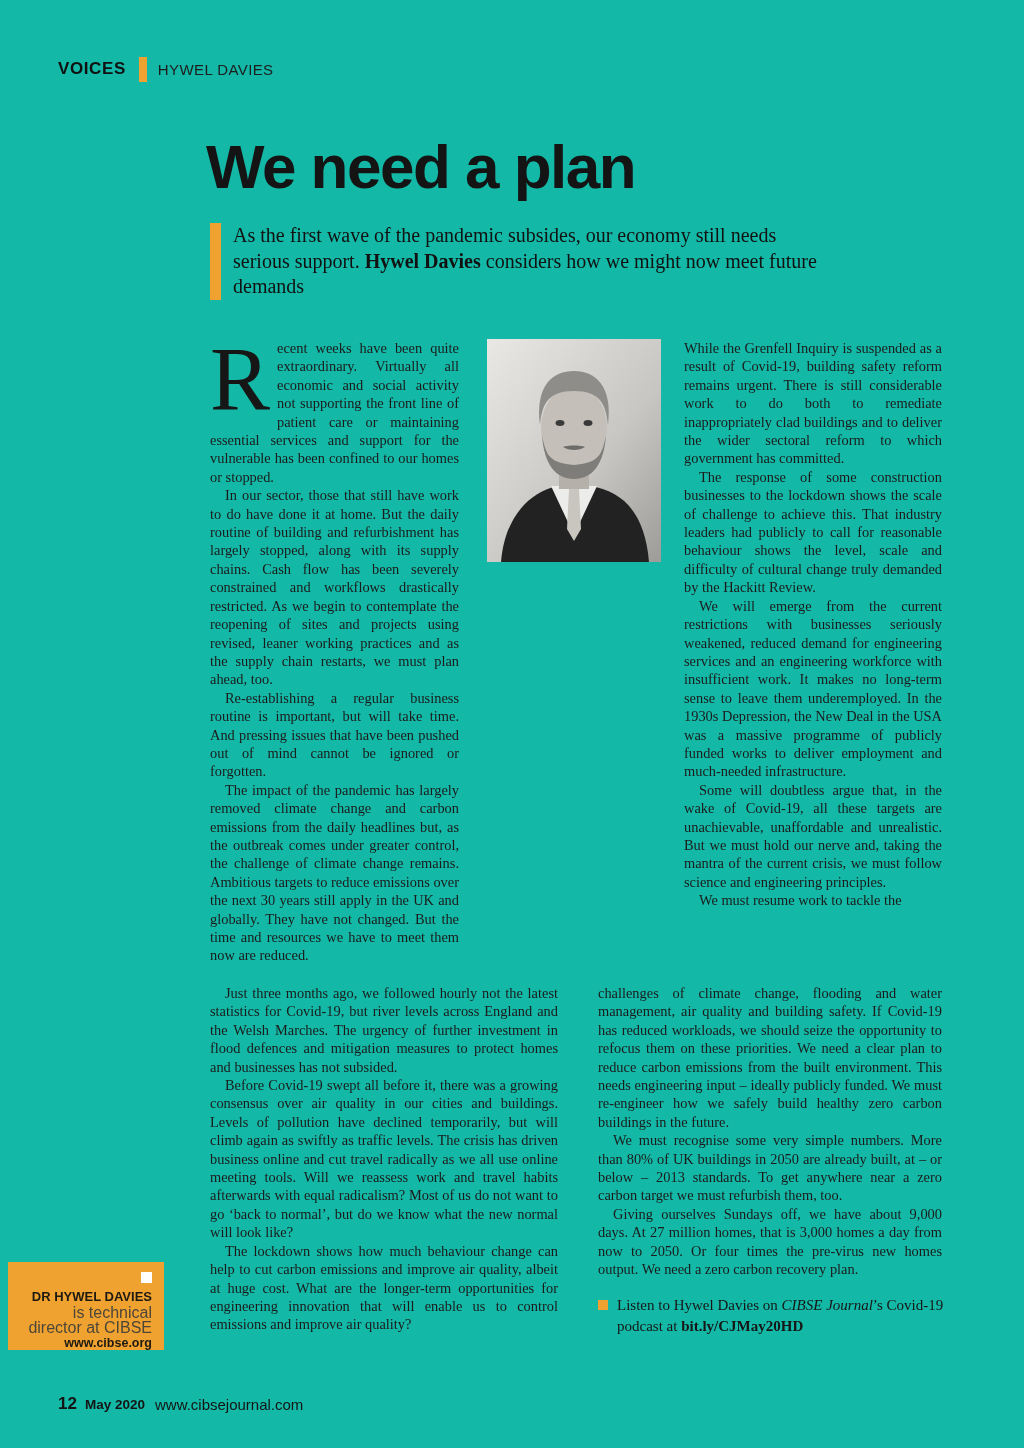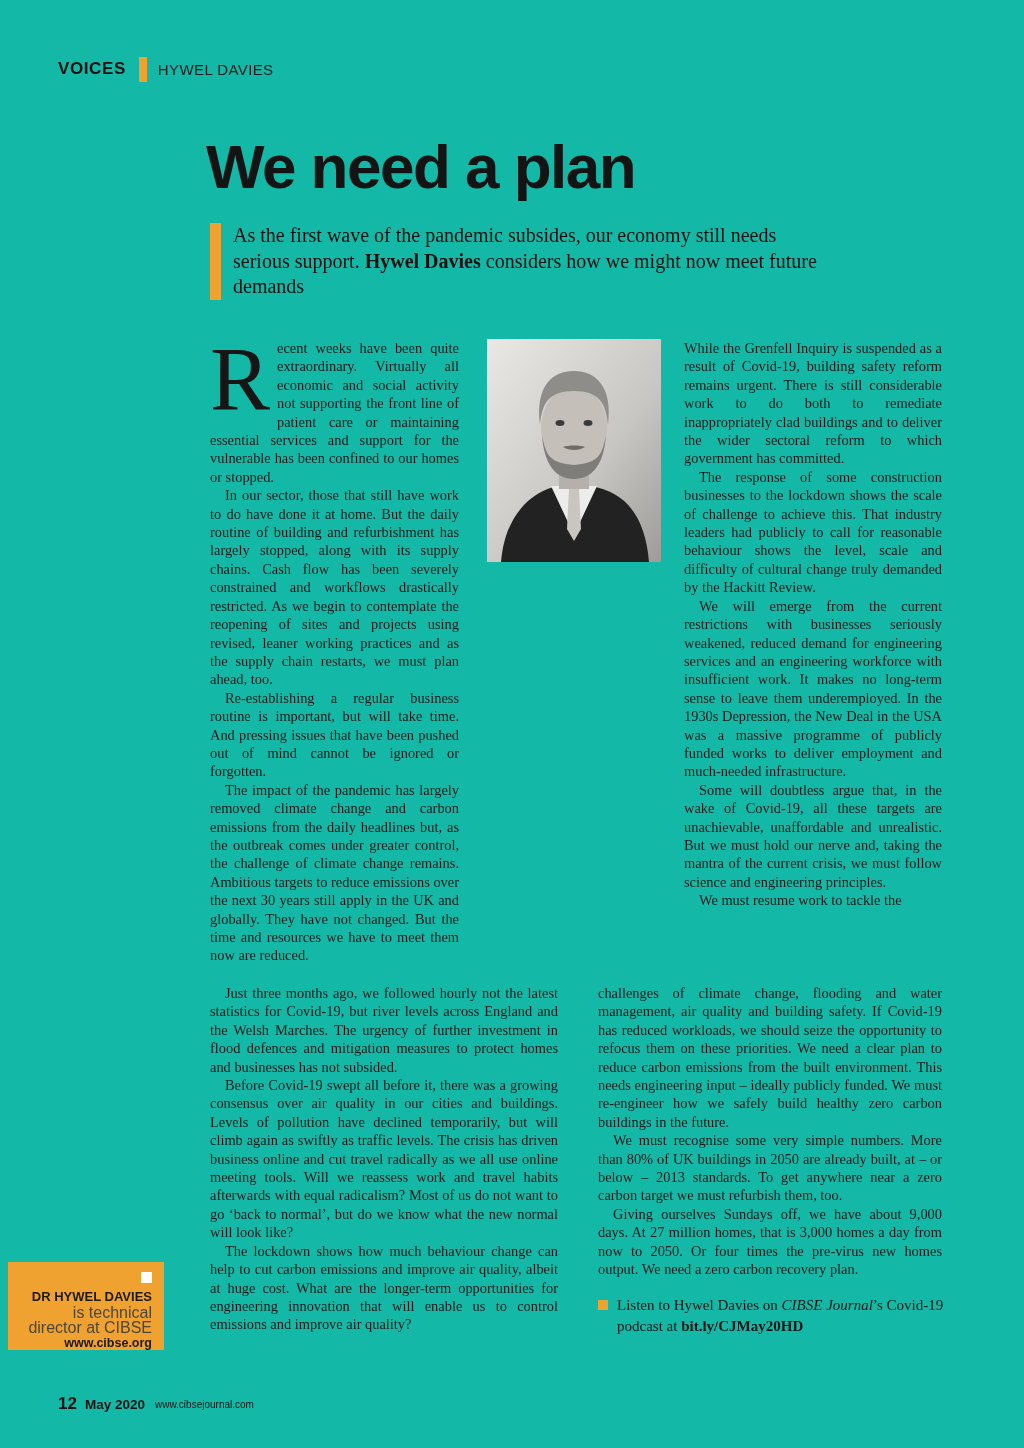--- a/index.html
+++ b/index.html
@@ -53,21 +53,21 @@
   .pbullet{flex:0 0 10px;width:10px;height:10px;background:#F0A230;margin:5px 9px 0 0;}
   .ptext{font-size:15px;line-height:21px;color:#161616;}
   .ptext i{font-style:italic;}
   .ptext b{font-weight:bold;}
 
   
   .footer{position:absolute;left:58px;top:1394px;font-family:"Liberation Sans",sans-serif;color:#141414;
           display:flex;align-items:center;}
   .fnum{font-weight:bold;font-size:17px;margin-right:8px;}
   .fissue{font-weight:bold;font-size:13.5px;margin-right:10px;}
-  .fsite{font-size:10px;}
+  .fsite{font-size:15px;}
 </style>
 </head>
 <body>
 
 <div class="page">
 
   <div class="masthead">
     <span class="kicker">VOICES</span>
     <span class="kbar"></span>
     <span class="mauthor">HYWEL DAVIES</span>

